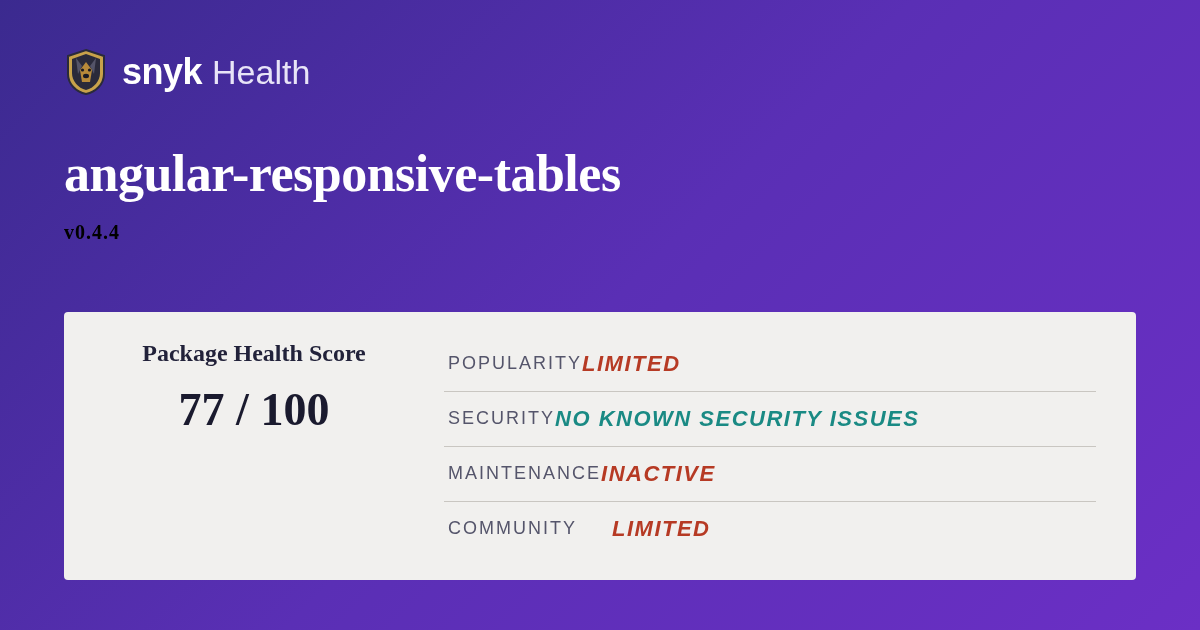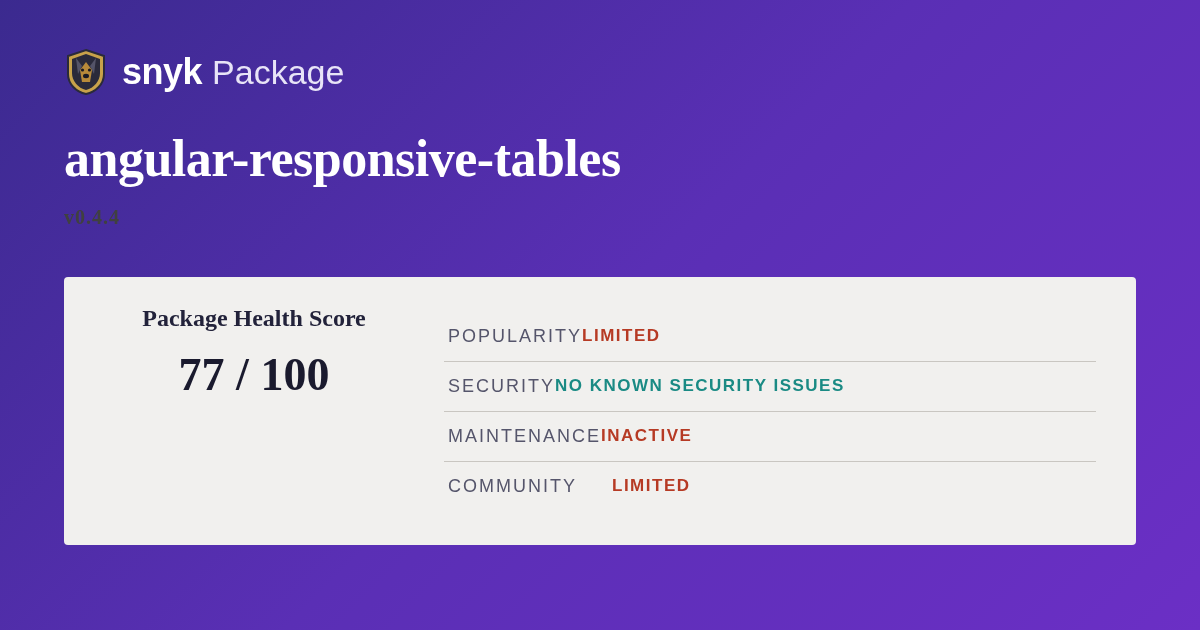--- a/index.html
+++ b/index.html
@@ -7,21 +7,21 @@
   body {
     font-family: Georgia, 'Times New Roman', serif;
     background: linear-gradient(135deg, #3b2a8f 0%, #5a2fb5 50%, #6b2fc5 100%);
     color: #fff;
     padding: 48px 64px 0 64px;
   }
   .brand {
     display: flex;
     align-items: center;
     gap: 14px;
-    margin-bottom: 33px;
+    margin-bottom: 48px;
   }
   .brand-logo {
     width: 44px;
     height: 48px;
     flex-shrink: 0;
   }
   .brand-text {
     display: flex;
     align-items: baseline;
     gap: 10px;
@@ -45,22 +45,22 @@
     font-size: 52px;
     letter-spacing: -0.5px;
     color: #fff;
     margin-bottom: 18px;
   }
   .package-version {
     font-family: Georgia, 'Times New Roman', serif;
     font-size: 20px;
     font-weight: 600;
     letter-spacing: 1px;
-    color: #404040;
-    margin-bottom: 48px;
+    color: #000000;
+    margin-bottom: 68px;
   }
   .card {
     background: #f1f0ee;
     border-radius: 4px;
     color: #1c1c2e;
     display: flex;
     align-items: stretch;
     padding: 28px 40px 28px 0;
     height: 268px;
   }
@@ -100,24 +100,25 @@
   .metric-label {
     font-family: -apple-system, BlinkMacSystemFont, 'Segoe UI', Arial, sans-serif;
     font-size: 18px;
     font-weight: 500;
     letter-spacing: 2px;
     color: #55556b;
     text-transform: uppercase;
   }
   .metric-value {
     font-family: -apple-system, BlinkMacSystemFont, 'Segoe UI', Arial, sans-serif;
-    font-size: 17px;
+    font-size: 22px;
     font-weight: 800;
     letter-spacing: 1.5px;
     text-transform: uppercase;
+    font-style: italic;
   }
   .status-bad { color: #b63a24; }
   .status-good { color: #1a8a84; }
 </style>
 </head>
 <body>
 
 <div class="brand">
   <span class="brand-logo">
     <svg viewBox="0 0 44 48" width="44" height="48">
@@ -126,21 +127,21 @@
       <path d="M12 10 L18 18 L14 26 Z" fill="#545468"></path>
       <path d="M32 10 L26 18 L30 26 Z" fill="#545468"></path>
       <path d="M22 14 L28 22 L26 34 L18 34 L16 22 Z" fill="#b88a3a"></path>
       <ellipse cx="22" cy="28" rx="3" ry="2.2" fill="#1a1a24"></ellipse>
       <circle cx="18.5" cy="22" r="1.6" fill="#1a1a24"></circle>
       <circle cx="25.5" cy="22" r="1.6" fill="#1a1a24"></circle>
     </svg>
   </span>
   <span class="brand-text">
     <span class="brand-name">snyk</span>
-    <span class="brand-sub">Package</span>
+    <span class="brand-sub">Health</span>
   </span>
 </div>
 
 <h1 class="package-name">angular-responsive-tables</h1>
 <div class="package-version">v0.4.4</div>
 
 <div class="card">
   <div class="score">
     <div class="score-label">Package Health Score</div>
     <div class="score-value">77 / 100</div>

